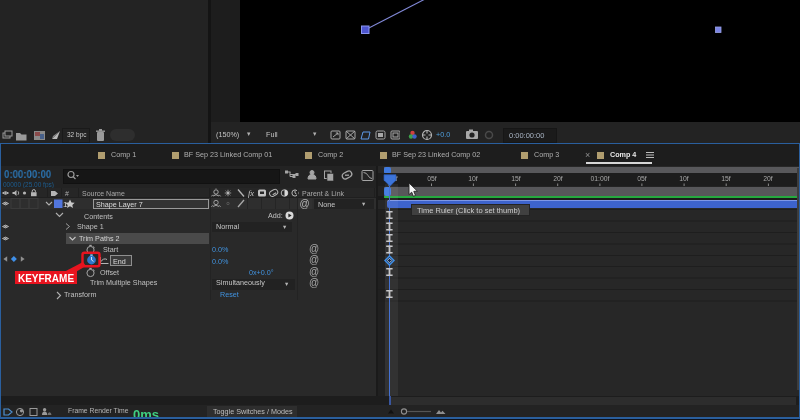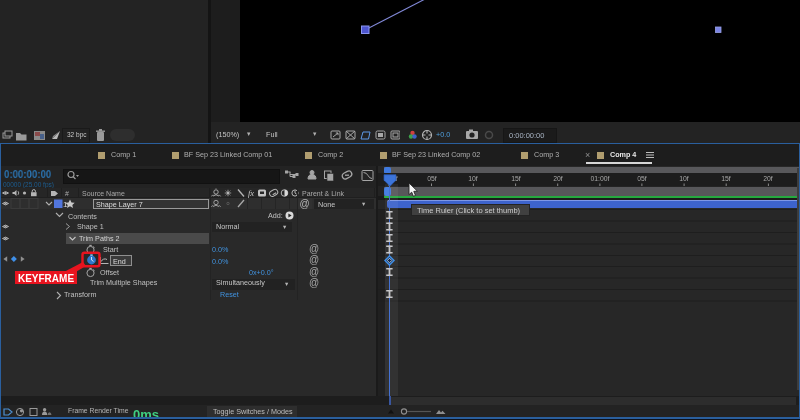--- a/index.html
+++ b/index.html
@@ -217,21 +217,21 @@
     <rect x="87" y="0" width="15" height="11" fill="#313131"></rect>
     <text x="89.5" y="8.6" font-size="10" fill="#b5b5b5" font-family="Liberation Sans">@</text>
   </svg>
   <div class="abs" style="left:314px;top:198.5px;width:60px;height:10px;background:#222222;"></div>
   <div class="abs t" style="left:318px;top:199.5px;color:#c5c5c5;">None</div>
   <div class="abs t" style="left:362px;top:200px;color:#b5b5b5;font-size:6.5px;">▾</div>
 
   <svg class="abs" style="left:55px;top:212px;" width="9" height="6" viewBox="0 0 9 6">
       <path d="M1 1 l3.5 3.5 L8 1" stroke="#b0b0b0" fill="none" stroke-width="1.1"></path>
     </svg>
-  <div class="abs t" style="left:68px;top:212px;color:#c0c0c0;">Contents</div>
+  <div class="abs t" style="left:84px;top:212px;color:#c0c0c0;">Contents</div>
   <div class="abs t" style="left:268px;top:211px;color:#c0c0c0;">Add:</div>
   <svg class="abs" style="left:285px;top:210.5px;" width="10" height="10" viewBox="0 0 10 10">
     <circle cx="4.5" cy="4.5" r="4" fill="#d9d9d9"></circle>
     <path d="M3.4 2.5 L6.6 4.5 L3.4 6.5 Z" fill="#262626"></path>
   </svg>
 
   <svg class="abs" style="left:0;top:221px;" width="378" height="11" viewBox="0 0 378 11">
     <path d="M2.5 5.5 Q5.5 2.7 8.5 5.5 Q5.5 8.3 2.5 5.5 Z" fill="none" stroke="#b5b5b5" stroke-width="1"></path>
     <circle cx="5.5" cy="5.5" r="1.1" fill="#b5b5b5"></circle>
     <path d="M66 2.5 l3.5 3 l-3.5 3" stroke="#9f9f9f" fill="none" stroke-width="1"></path>

